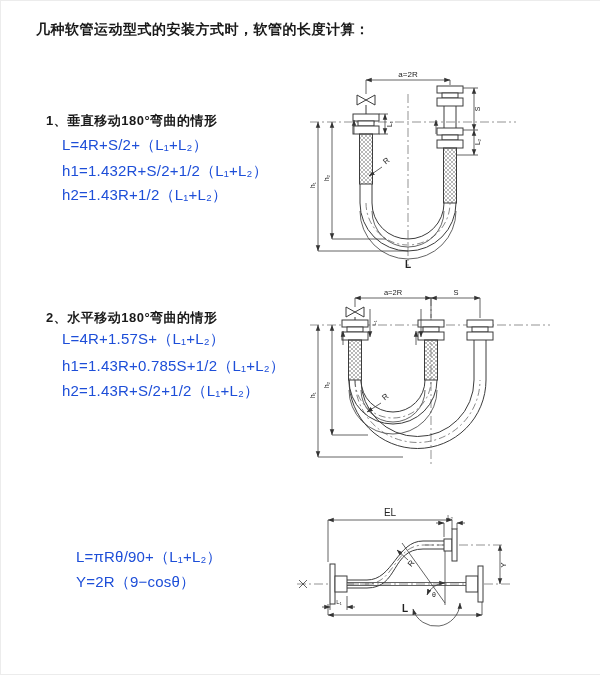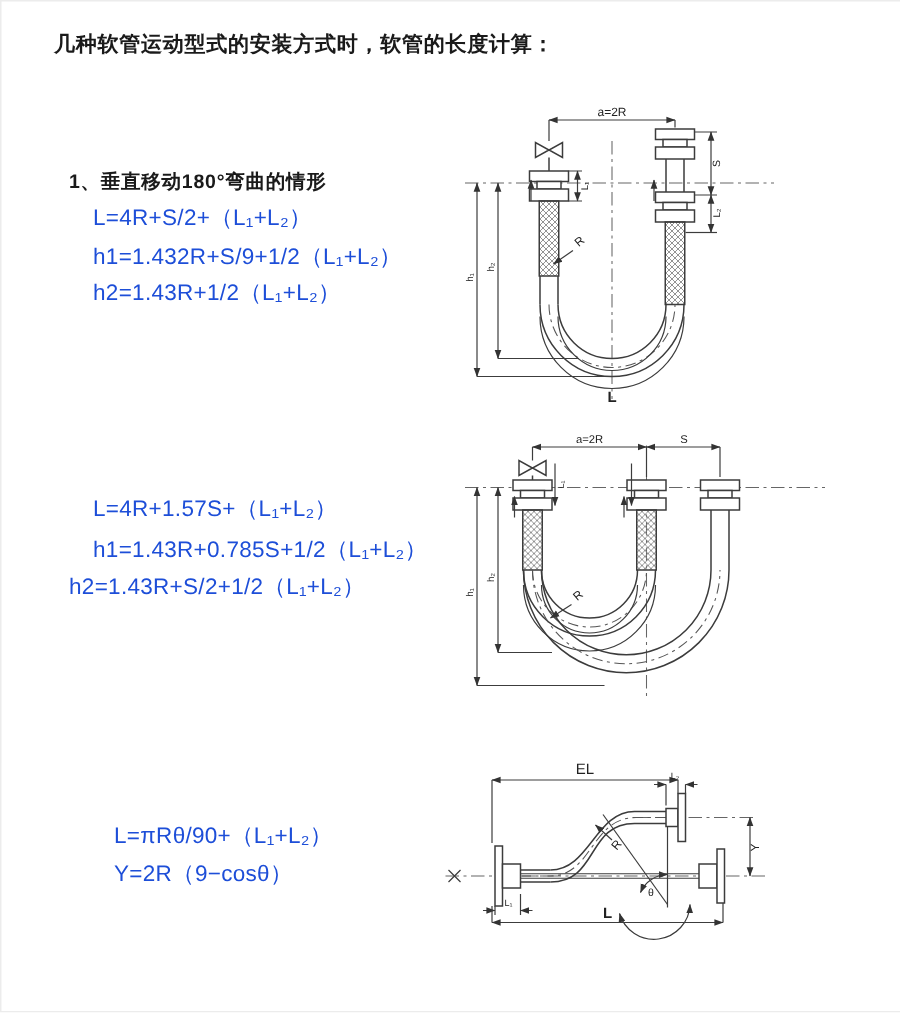--- a/index.html
+++ b/index.html
@@ -23,26 +23,27 @@
 </style>
 </head>
 <body>
 
 <div class="page">
 
   <div class="title">几种软管运动型式的安装方式时，软管的长度计算：</div>
 
   <div class="sec-heading" style="left:46px;top:112px">1、垂直移动180°弯曲的情形</div>
   <div class="formula" style="left:62px;top:136px">L=4R+S/2+（L₁+L₂）</div>
-  <div class="formula" style="left:62px;top:162px">h1=1.432R+S/9+1/2（L₁+L₂）</div>
+  <div class="formula" style="left:62px;top:162px">h1=1.432R+S/2+1/2（L₁+L₂）</div>
   <div class="formula" style="left:62px;top:186px">h2=1.43R+1/2（L₁+L₂）</div>
 
+  <div class="sec-heading" style="left:46px;top:309px">2、水平移动180°弯曲的情形</div>
   <div class="formula" style="left:62px;top:330px">L=4R+1.57S+（L₁+L₂）</div>
   <div class="formula" style="left:62px;top:357px">h1=1.43R+0.785S+1/2（L₁+L₂）</div>
-  <div class="formula" style="left:46px;top:382px">h2=1.43R+S/2+1/2（L₁+L₂）</div>
+  <div class="formula" style="left:62px;top:382px">h2=1.43R+S/2+1/2（L₁+L₂）</div>
 
   <div class="formula" style="left:76px;top:548px">L=πRθ/90+（L₁+L₂）</div>
   <div class="formula" style="left:76px;top:573px">Y=2R（9−cosθ）</div>
 
   <svg class="fig" style="left:308px;top:70px" width="290" height="200" viewBox="0 0 290 200">
     <defs>
       <marker id="ar1" viewBox="0 0 10 10" refX="9" refY="5" markerWidth="8" markerHeight="8" orient="auto-start-reverse">
         <path d="M0,1.5 L9.5,5 L0,8.5 Z" fill="#333"></path>
       </marker>
       <pattern id="bp1" width="4" height="4" patternUnits="userSpaceOnUse">

